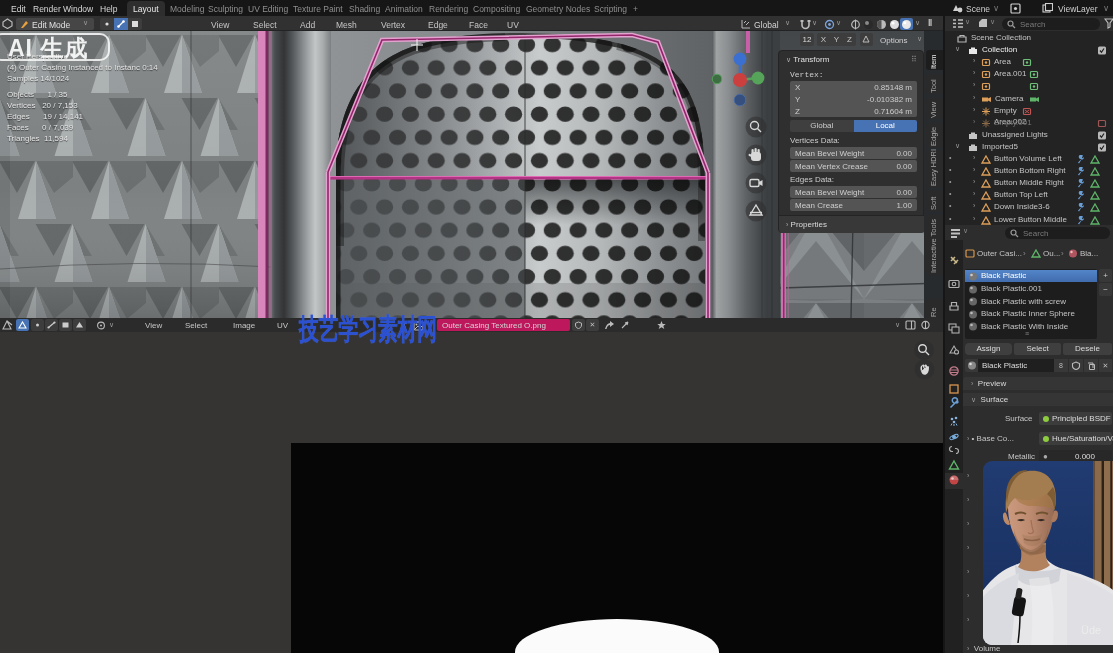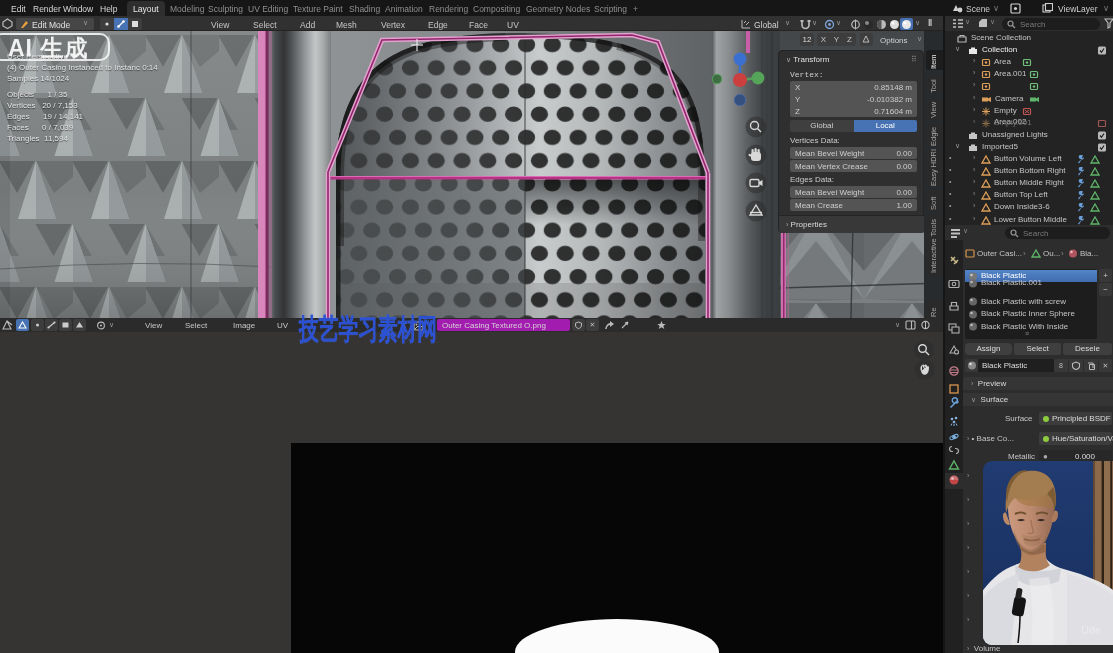--- a/index.html
+++ b/index.html
@@ -440,21 +440,21 @@
     <span class="abs txt" style="left:185px;top:2.5px;">Select</span>
     <span class="abs txt" style="left:233px;top:2.5px;">Image</span>
     <span class="abs txt" style="left:277px;top:2.5px;">UV</span>
     <span class="abs txt" style="left:400px;top:2.5px;color:#aaa;">✕</span>
     <svg class="abs" style="left:413px;top:2.5px;" width="11" height="10" viewBox="0 0 11 10">
         <rect x="1" y="1" width="9" height="8" rx="1" fill="none" stroke="#bbb" stroke-width="1.1"></rect>
         <circle cx="3.5" cy="3.5" r="1" fill="#bbb"></circle>
         <path d="M2,8 L5,5 L7,7 L9,5" stroke="#bbb" stroke-width="1" fill="none"></path>
       </svg>
     <span class="abs txt" style="left:427px;top:2.5px;color:#999;font-size:7px;">∨</span>
-    <div class="abs" style="left:437px;top:1px;width:133px;height:12px;background:#a21caf;border-radius:2px;">
+    <div class="abs" style="left:437px;top:1px;width:133px;height:12px;background:#be185d;border-radius:2px;">
       <span class="abs txt" style="left:5px;top:2px;color:#d5d5d5;">Outer Casing Textured O.png</span>
     </div>
     <div class="abs" style="left:572px;top:1px;width:13px;height:12px;background:#3d3d3d;border-radius:2px;">
         <svg class="abs" style="left:2px;top:2px;" width="9" height="8" viewBox="0 0 9 8">
           <path d="M4.5,1 L7.5,2.2 V4 C7.5,6 6.3,7 4.5,7.6 C2.7,7 1.5,6 1.5,4 V2.2 Z" fill="none" stroke="#bbb" stroke-width="1"></path>
         </svg>
       </div>
     <div class="abs" style="left:586px;top:1px;width:13px;height:12px;background:#3d3d3d;border-radius:2px;color:#bbb;text-align:center;line-height:12px;font-size:7px;">✕</div>
     <svg class="abs" style="left:604px;top:2px;" width="11" height="10" viewBox="0 0 11 10">
         <path d="M1,9 C2,5 4,3 6,3 L6,1 L10,4 L6,7 L6,5 C4.5,5 3,6.5 2.5,9 Z" fill="#bbb"></path>
@@ -785,21 +785,21 @@
       <span class="abs txt" style="left:117px;top:9px;">Bla...</span>
 
       <div class="abs" style="left:2px;top:29px;width:132px;height:70px;background:#1d1d1d;border-radius:2px;">
         <div class="abs" style="left:0;top:1px;width:132px;height:12px;background:linear-gradient(#5285c8,#416cae);color:#fff;">
           <svg class="abs" style="left:3px;top:1.5px;" width="10" height="9" viewBox="0 0 10 9">
               <circle cx="5" cy="4.5" r="4" fill="#777"></circle>
               <circle cx="3.5" cy="3" r="1.3" fill="#ccc"></circle>
             </svg>
           <span class="abs txt" style="left:16px;top:1px;">Black Plastic</span>
         </div>
-        <div class="abs" style="left:0;top:8px;width:122px;height:12px;">
+        <div class="abs" style="left:0;top:14px;width:122px;height:12px;">
           <svg class="abs" style="left:3px;top:1.5px;" width="10" height="9" viewBox="0 0 10 9">
               <circle cx="5" cy="4.5" r="4" fill="#666"></circle>
               <circle cx="3.5" cy="3" r="1.3" fill="#bbb"></circle>
             </svg>
           <span class="abs txt" style="left:16px;top:1px;">Black Plastic.001</span>
         </div>
         <div class="abs" style="left:0;top:26.5px;width:132px;height:12px;">
           <svg class="abs" style="left:3px;top:1.5px;" width="10" height="9" viewBox="0 0 10 9">
               <circle cx="5" cy="4.5" r="4" fill="#666"></circle>
               <circle cx="3.5" cy="3" r="1.3" fill="#bbb"></circle>

